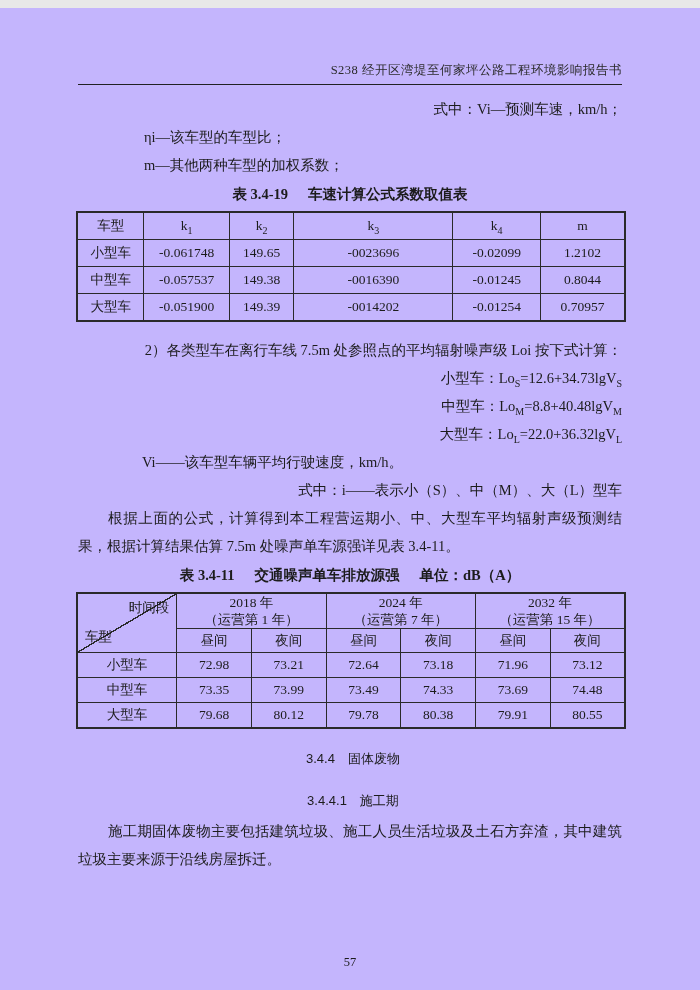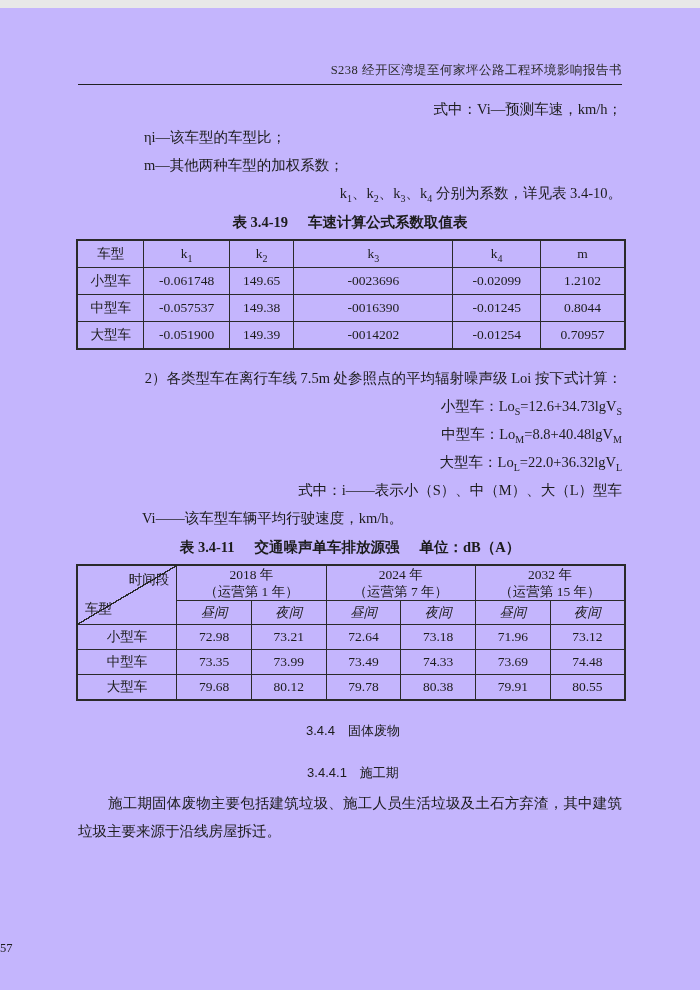--- a/index.html
+++ b/index.html
@@ -63,21 +63,21 @@
     vertical-align: middle;
     padding: 0;
     font-weight: normal;
     overflow: hidden;
   }
   #table1 td, #table1 th { height: 26px; }
   #table1 { margin-top: 2px; }
   .after-table { margin-top: 14px; }
   
   #table2 .yr-cell { height: 34px; line-height: 17px; }
-  #table2 .period-cell { height: 23px; font-style: italic; }
+  #table2 .period-cell { height: 23px; }
   #table2 .data-cell, #table2 .row-label { height: 24px; }
   .corner {
     position: relative;
     background: linear-gradient(to bottom right,
       transparent calc(50% - 0.7px),
       #2a2a2a calc(50% - 0.7px),
       #2a2a2a calc(50% + 0.7px),
       transparent calc(50% + 0.7px));
   }
   .corner .c-top { position: absolute; top: 5px; right: 7px; font-size: 13.5px; }
@@ -90,40 +90,40 @@
     font-weight: normal;
     font-family: "Liberation Sans", "DejaVu Sans", sans-serif;
     text-align: center;
   }
   .sec-heading.first { margin-top: 16px; }
   .sec-para { margin-top: 2px; }
   
   .page-footer {
     position: absolute;
     left: 0; right: 0;
-    bottom: 42px;
+    bottom: 28px;
+    text-align: center;
     font-size: 12.5px;
   }
 </style>
 </head>
 <body>
 
 <div class="page">
 
   <div class="doc-header">
     <span>S238 经开区湾堤至何家坪公路工程环境影响报告书</span>
   </div>
 
   <div class="body-text">
 
     <p class="line ind1">式中：Vi—预测车速，km/h；</p>
     <p class="line ind2">ηi—该车型的车型比；</p>
     <p class="line ind2">m—其他两种车型的加权系数；</p>
 
-    <p class="line ind1"><span>k</span><sub>1</sub><span>、k</span><sub>2</sub><span>、k</span><sub>3</sub><span>、k</span><sub>4</sub><span> 分别为系数，详见表 3.4-10。</span></p>
 
     <h3 class="table-title"><span>表 3.4-19</span><span class="gap">车速计算公式系数取值表</span></h3>
 
     <table class="doc-table" id="table1">
       <colgroup>
         <col style="width:12.2%">
           <col style="width:15.6%">
           <col style="width:11.8%">
         <col style="width:29.0%">
           <col style="width:16.0%">
@@ -164,23 +164,24 @@
       </tr>
     </tbody>
       </table>
 
     <p class="line ind1 after-table">2）各类型车在离行车线 7.5m 处参照点的平均辐射噪声级 Loi 按下式计算：</p>
 
     <p class="line ind1"><span>小型车：</span><span>Lo</span><sub>S</sub><span>=12.6+34.73lgV</span><sub>S</sub></p>
     <p class="line ind1"><span>中型车：</span><span>Lo</span><sub>M</sub><span>=8.8+40.48lgV</span><sub>M</sub></p>
     <p class="line ind1"><span>大型车：</span><span>Lo</span><sub>L</sub><span>=22.0+36.32lgV</span><sub>L</sub></p>
 
+    <p class="line ind2b">Vi——该车型车辆平均行驶速度，km/h。</p>
     <p class="line ind1">式中：i——表示小（S）、中（M）、大（L）型车</p>
-    <p class="line ind2b">Vi——该车型车辆平均行驶速度，km/h。</p>
-
+
+    <p class="para">根据上面的公式，计算得到本工程营运期小、中、大型车平均辐射声级预测结果，根据计算结果估算 7.5m 处噪声单车源强详见表 3.4-11。</p>
 
     <h3 class="table-title"><span>表 3.4-11</span><span class="gap">交通噪声单车排放源强</span><span class="gap">单位：dB（A）</span></h3>
 
     <table class="doc-table" id="table2">
       <colgroup>
         <col style="width:18.2%">
         <col style="width:13.63%">
           <col style="width:13.63%">
           <col style="width:13.63%">
         <col style="width:13.63%">

